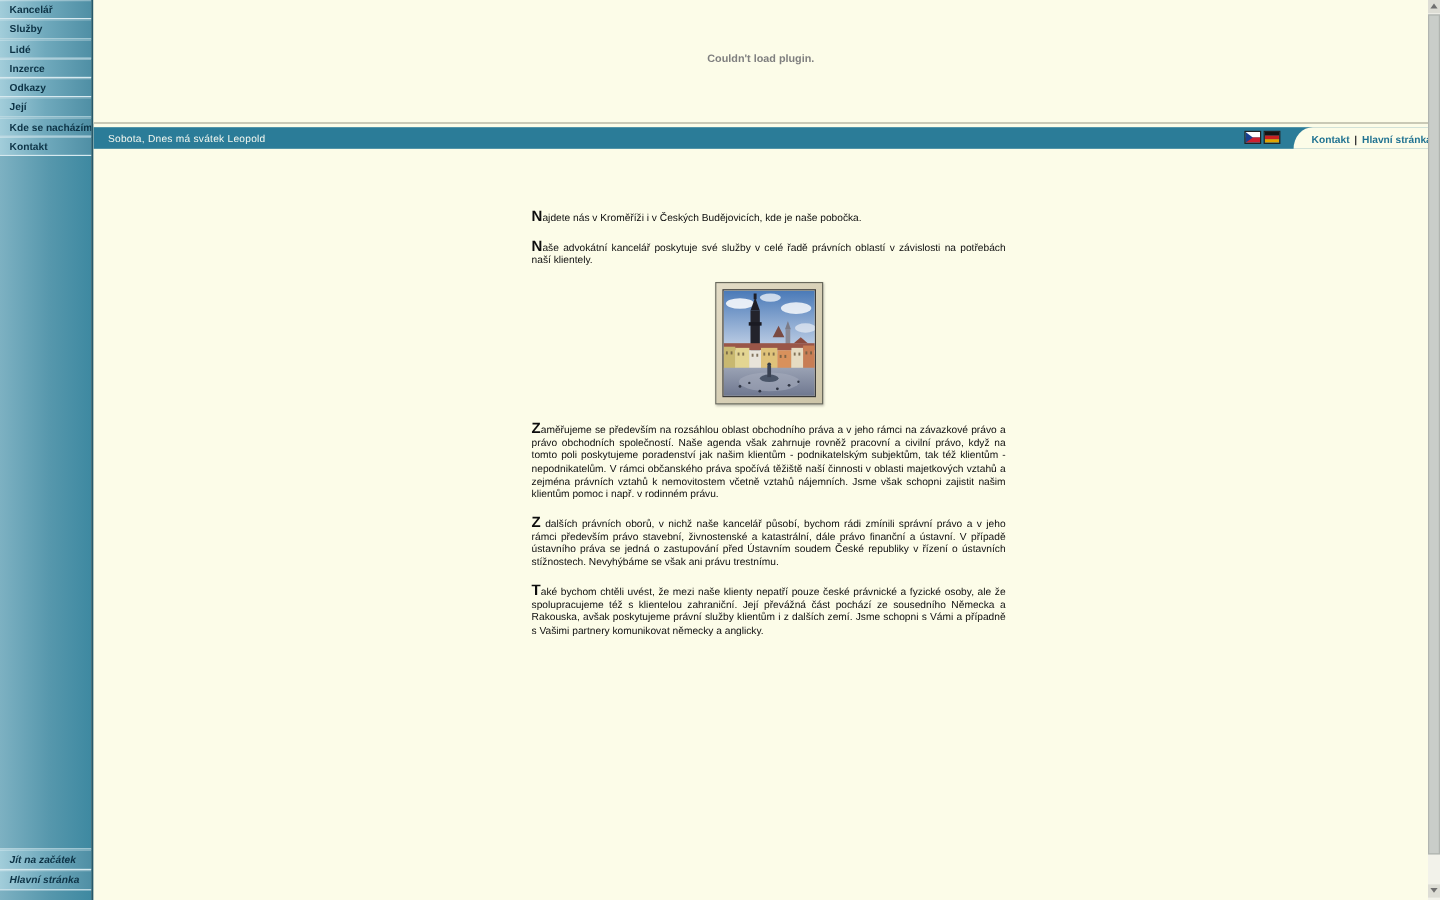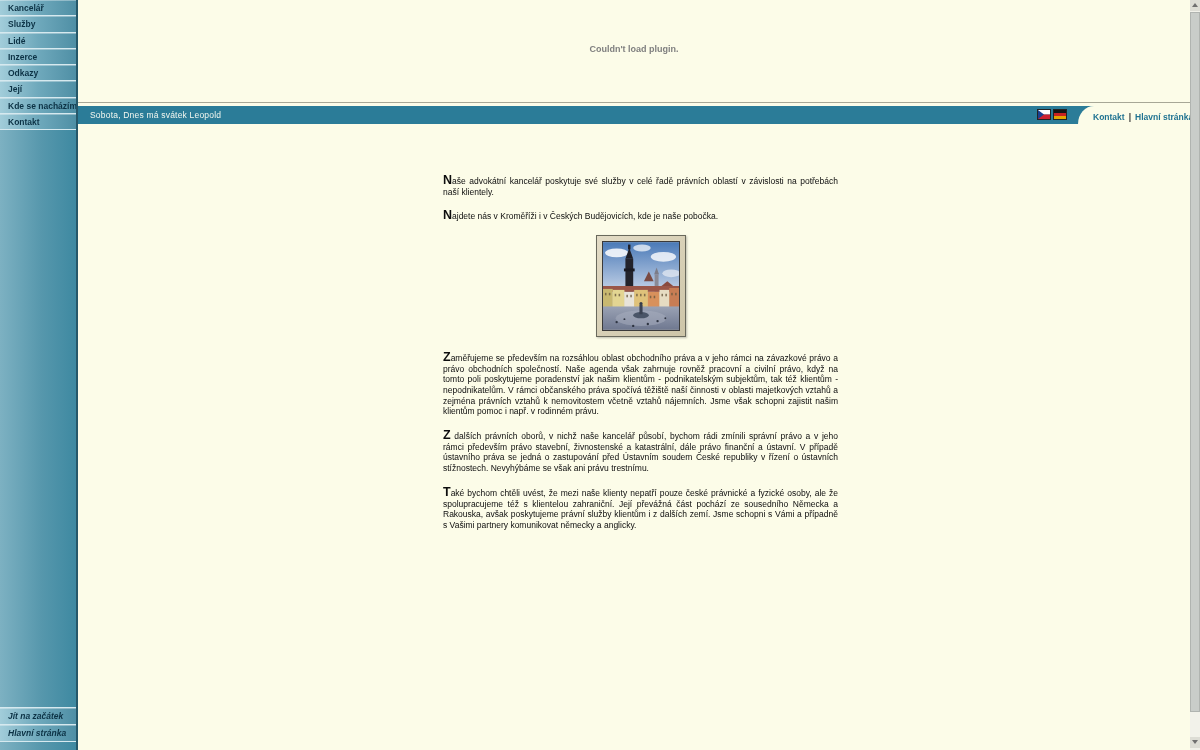--- a/index.html
+++ b/index.html
@@ -115,23 +115,23 @@
       </span>
 
       <div class="corner-tab">
         <a>Kontakt</a><span class="tab-sep">|</span><a>Hlavní stránka</a>
       </div>
     </div>
 
     <div class="content">
       <div class="copy">
 
+        <p><span class="dropcap">N</span><span>ajdete nás v Kroměříži i v Českých Budějovicích, kde je naše pobočka.</span></p>
+
         <p><span class="dropcap">N</span><span>aše advokátní kancelář poskytuje své služby v celé řadě právních oblastí v závislosti na potřebách naší klientely.</span></p>
-
-        <p><span class="dropcap">N</span><span>ajdete nás v Kroměříži i v Českých Budějovicích, kde je naše pobočka.</span></p>
 
         <div class="photo-row">
           <span class="photo-frame">
             <svg width="78" height="90" viewBox="0 0 78 90">
               <defs>
                 <linearGradient id="sky" x1="0" y1="0" x2="0" y2="1">
                   <stop offset="0" stop-color="#4a7ab8"></stop>
                   <stop offset="1" stop-color="#ccd8ea"></stop>
                 </linearGradient>
                 <linearGradient id="pave" x1="0" y1="0" x2="0" y2="1">

